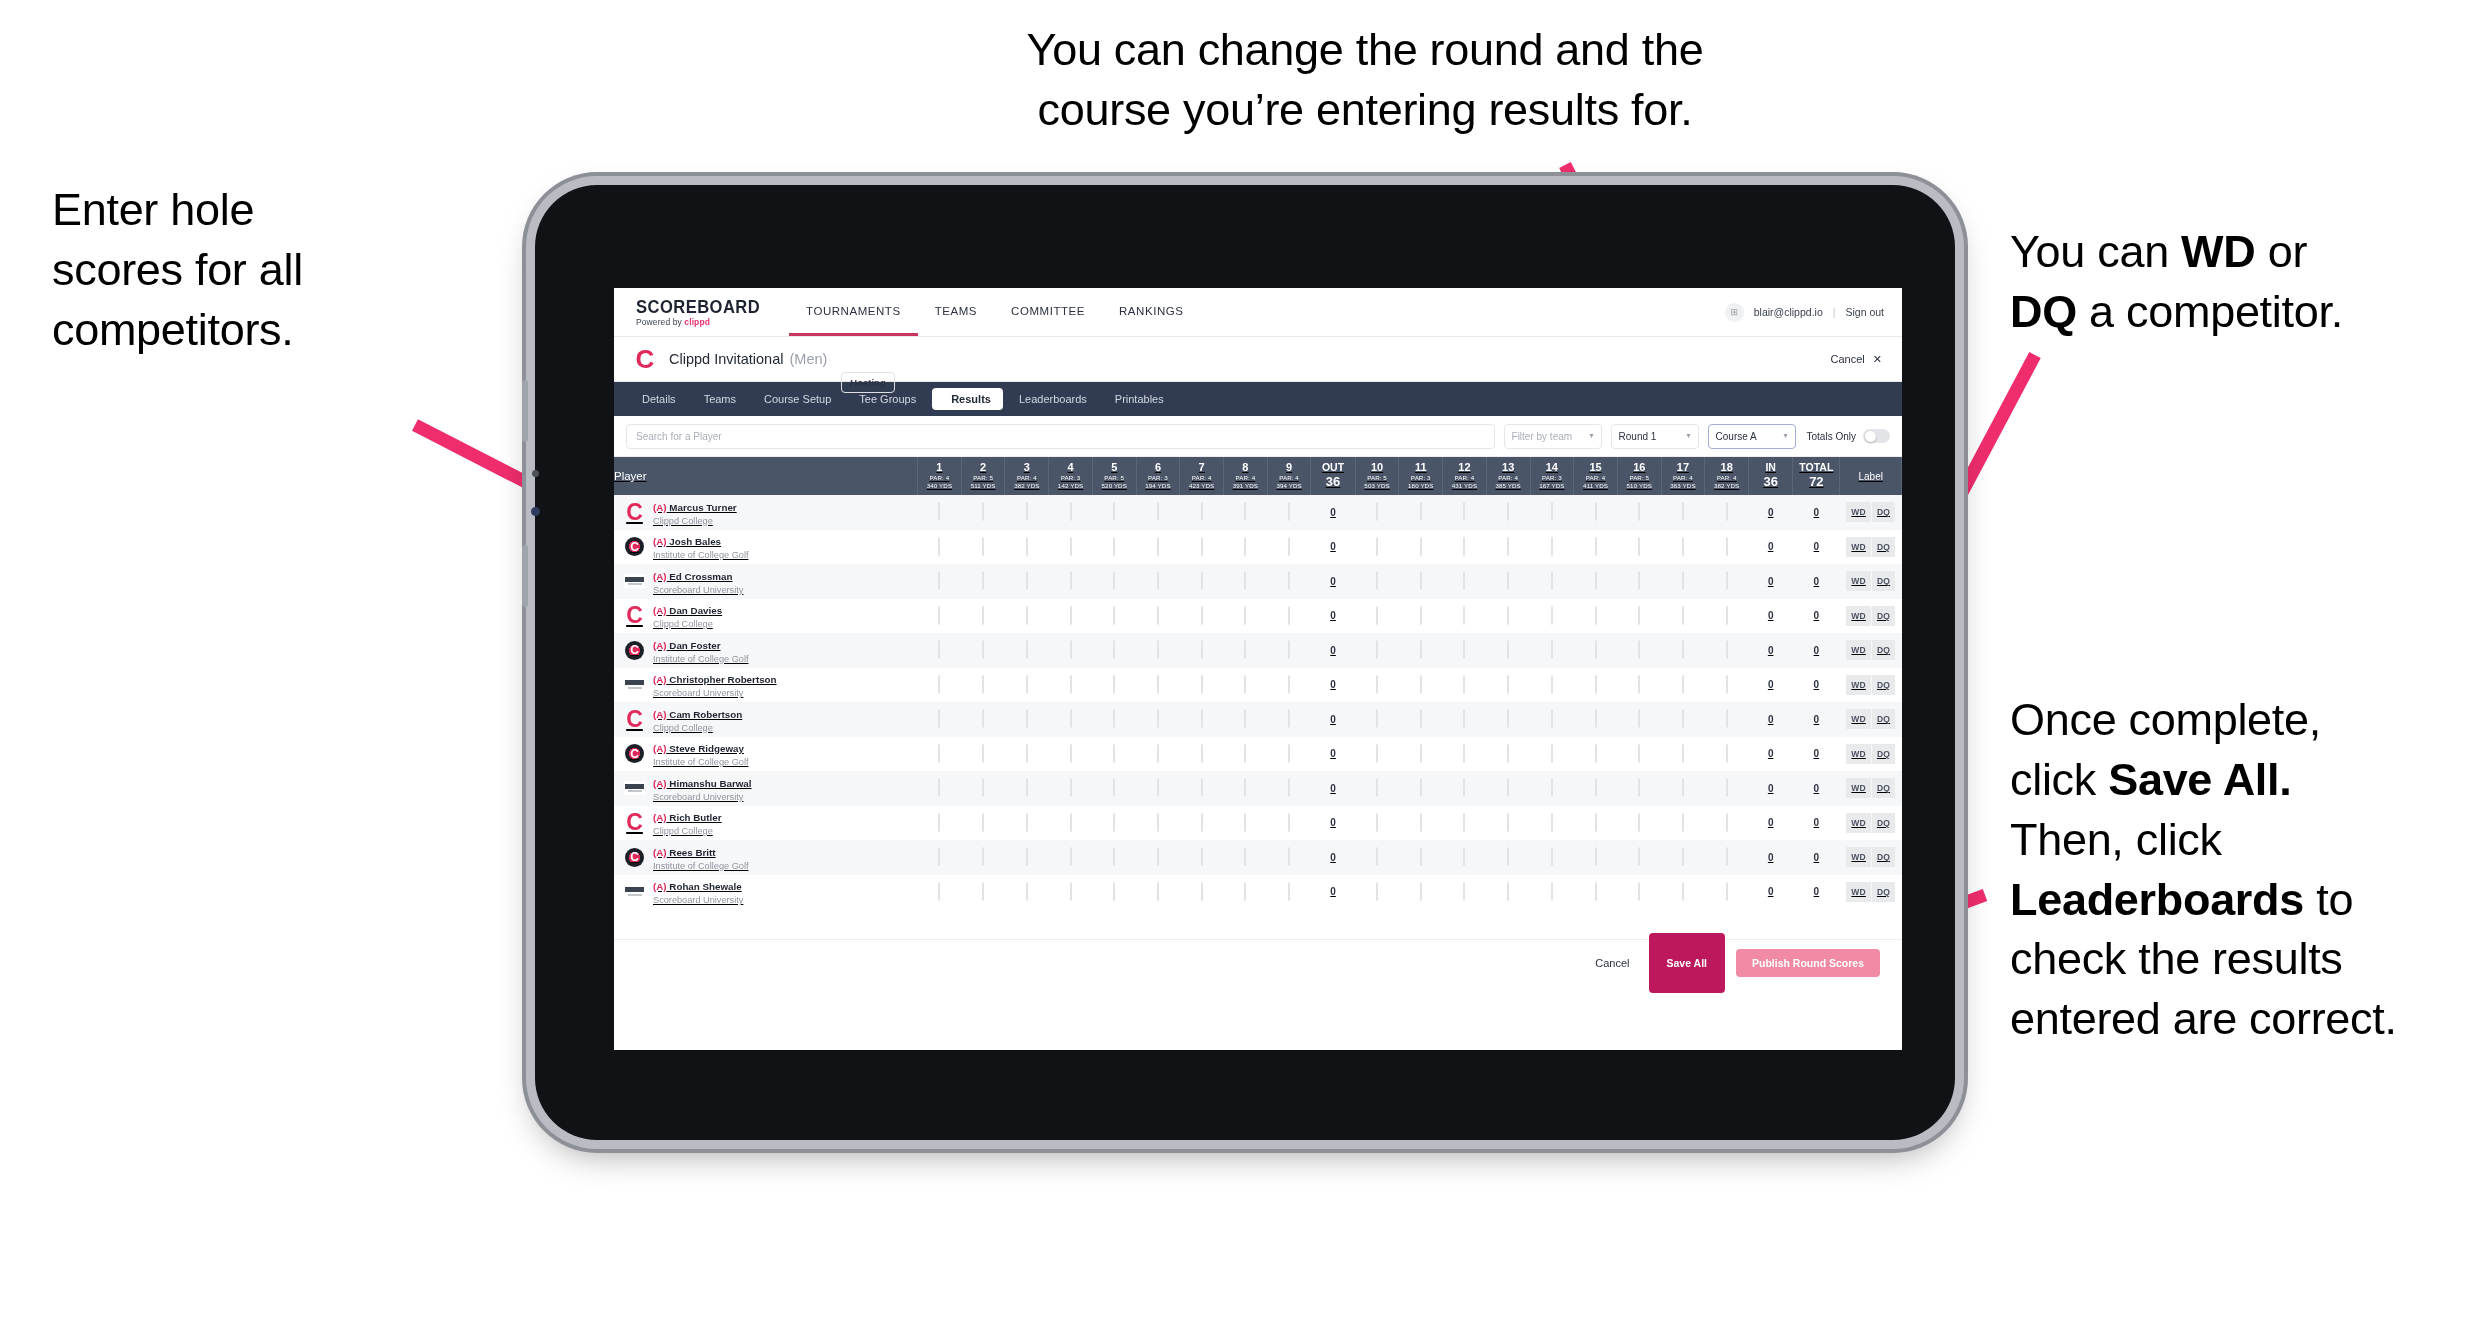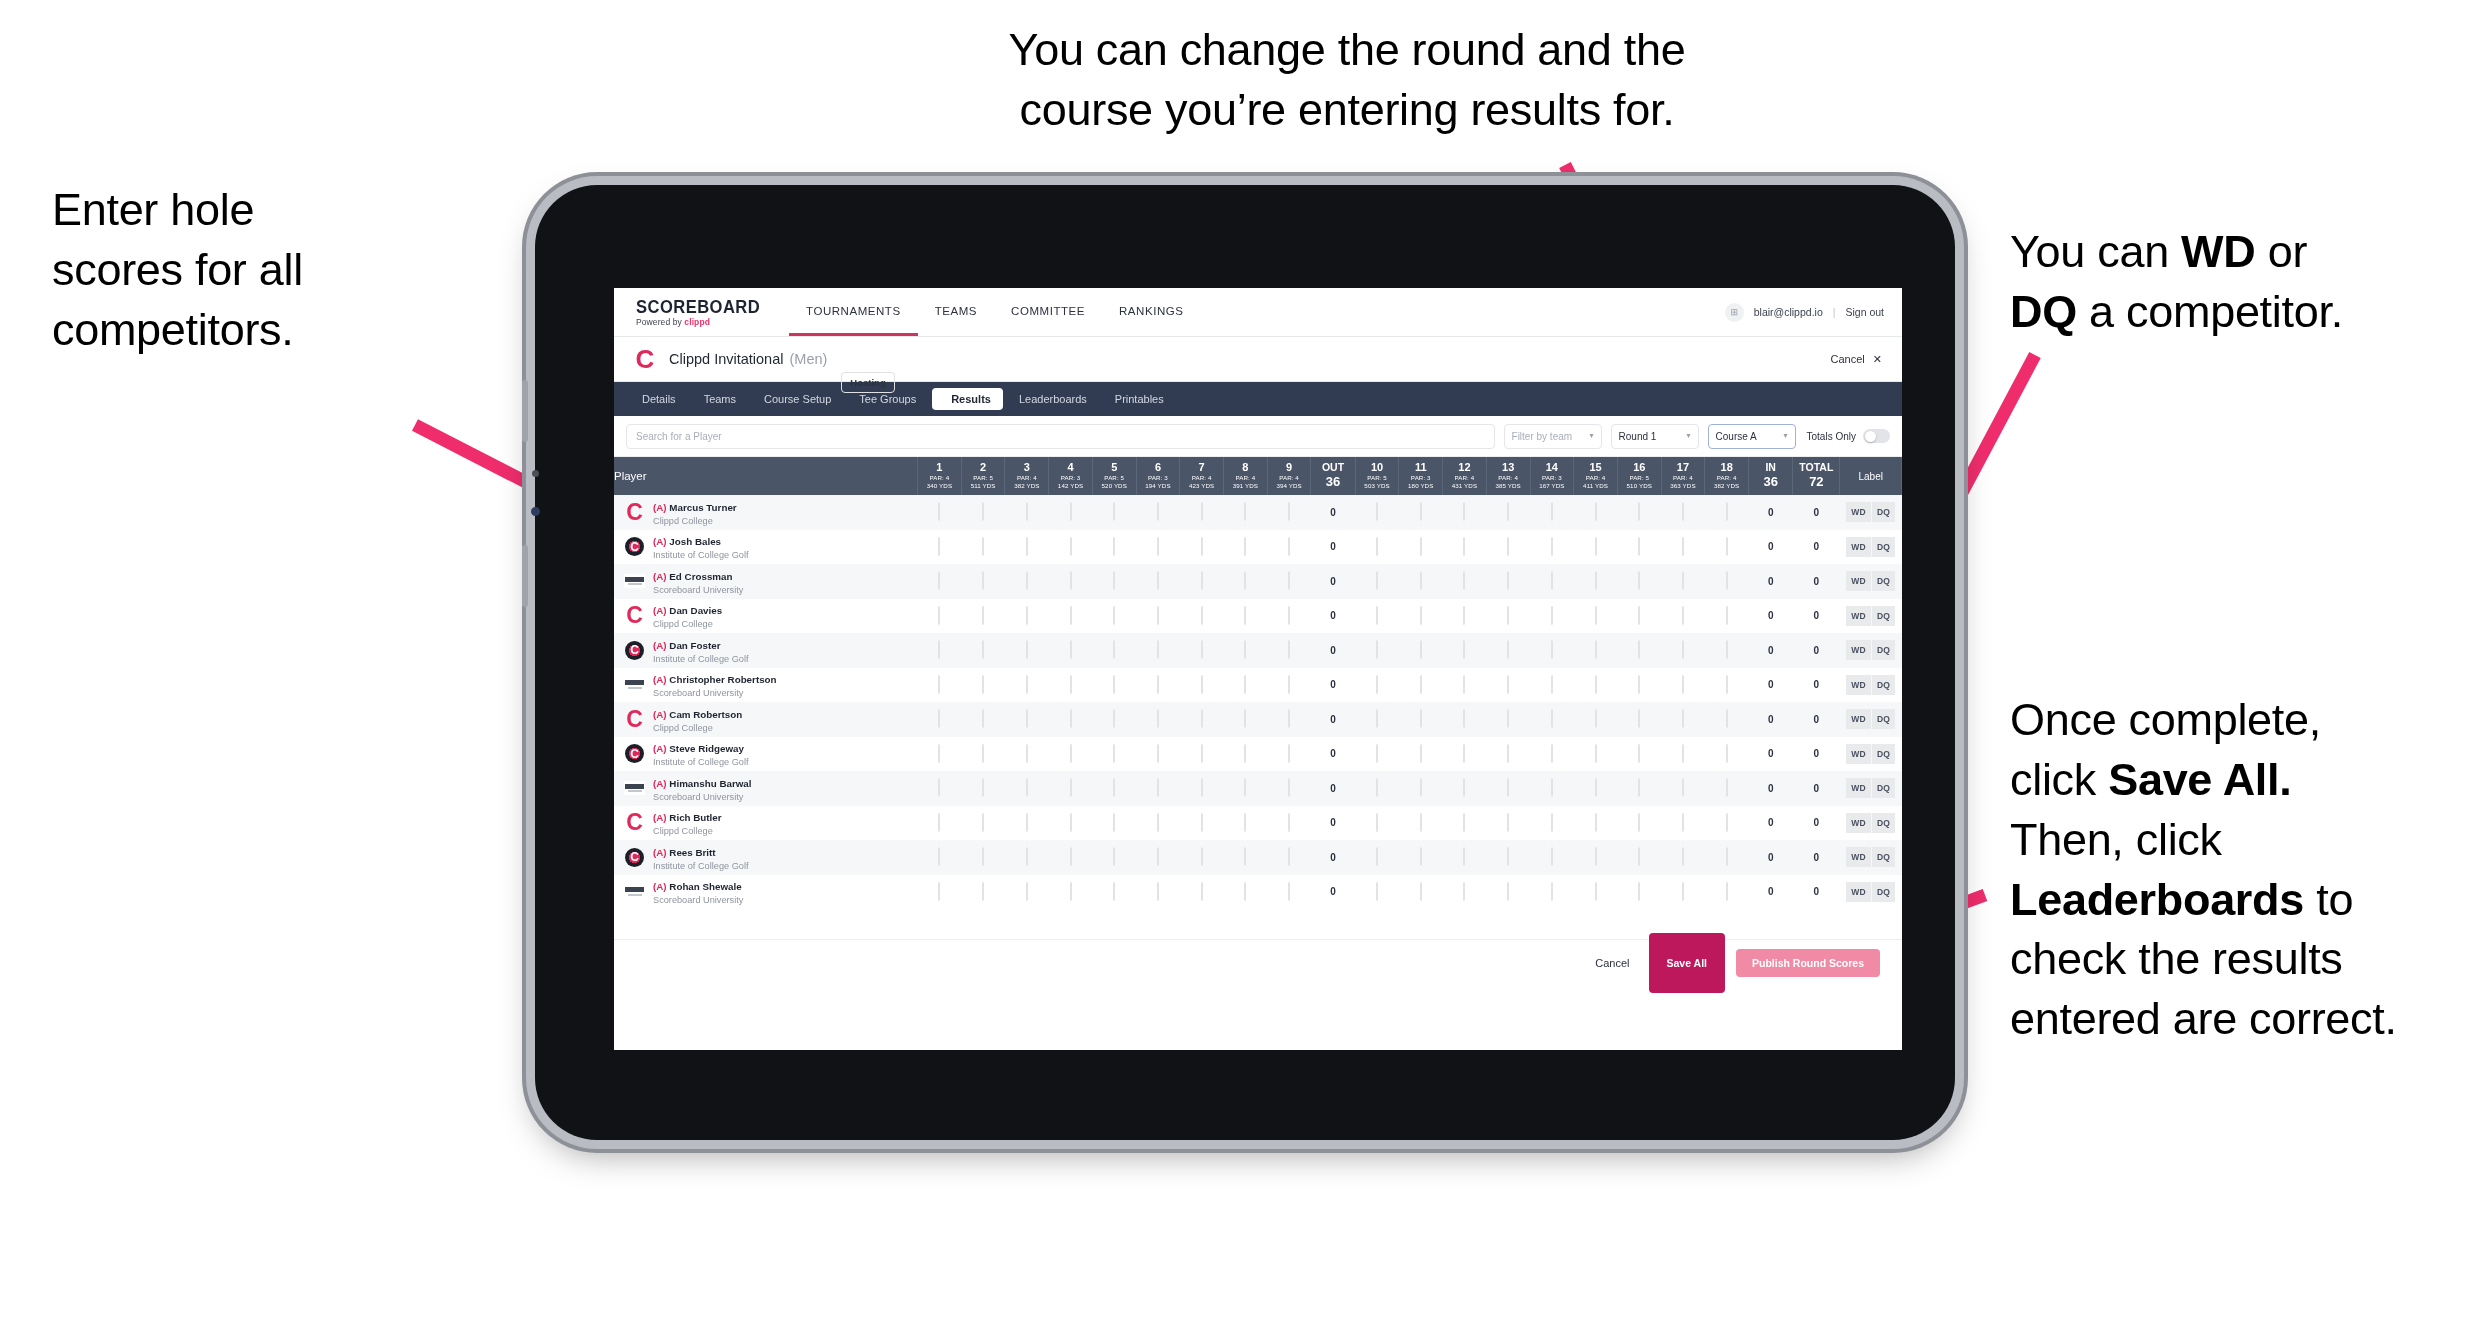--- a/index.html
+++ b/index.html
@@ -16,21 +16,21 @@
     position: absolute;
     color: #000;
     font-family: "Liberation Sans", sans-serif;
     font-size: 45px;
     line-height: 1.33;
     font-weight: 400;
     letter-spacing: -0.3px;
     white-space: pre-line;
   }
   .anno b { font-weight: 700; }
-  #anno-top    { left: 872px; top: 20px;  width: 950px; text-align: center; }
+  #anno-top    { left: 890px; top: 20px;  width: 950px; text-align: center; }
   #anno-left   { left: 52px;  top: 180px; width: 400px; }
   #anno-wd     { left: 2010px; top: 222px; width: 470px; }
   #anno-save   { left: 2010px; top: 690px; width: 470px; }
 
   
   .arrow-svg { position: absolute; left: 0; top: 0; width: 2489px; height: 1339px; pointer-events: none; }
 
   
   #tablet {
     position: absolute;
@@ -148,21 +148,21 @@
     width: 27px; height: 14px; border-radius: 7px; background: #e2e4e8; position: relative;
     cursor: pointer;
   }
   .toggle::after {
     content:''; position: absolute; left: 1.5px; top: 1.5px;
     width: 11px; height: 11px; border-radius: 50%; background: #fff;
     box-shadow: 0 1px 2px rgba(0,0,0,.25);
   }
 
   
-  .table-wrap { background: #fff; }
+  .table-wrap { background: #fff; text-decoration: underline; }
   table.sc { border-collapse: collapse; width: 1288px; table-layout: fixed; }
   table.sc thead th {
     background: #4a5568; color: #fff; font-weight: 400;
     border-right: 1px solid #5b6678;
     vertical-align: middle; padding: 0;
     height: 38px;
   }
   th.player-h {
     text-align: left; padding-left: 16px; font-size: 11.5px; width: 212px;
   }

